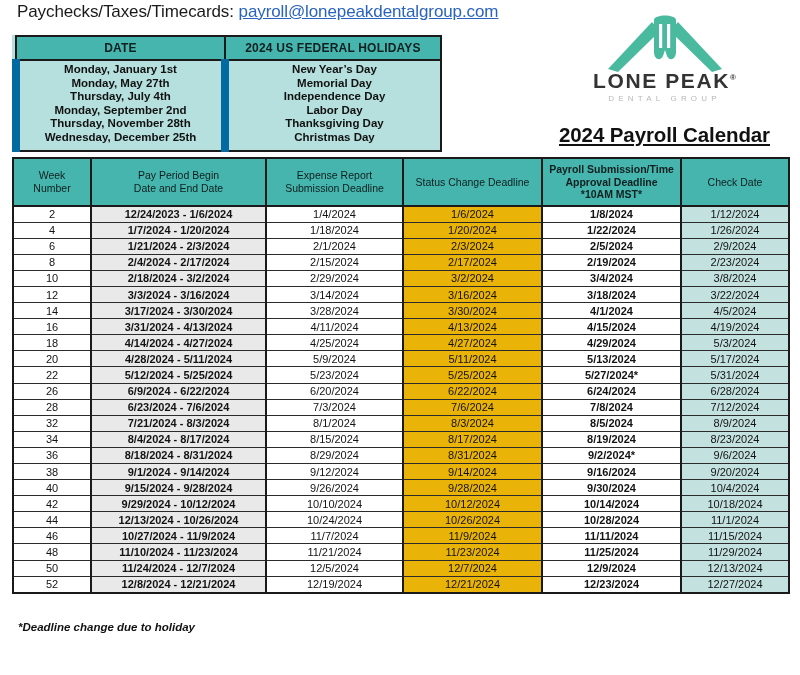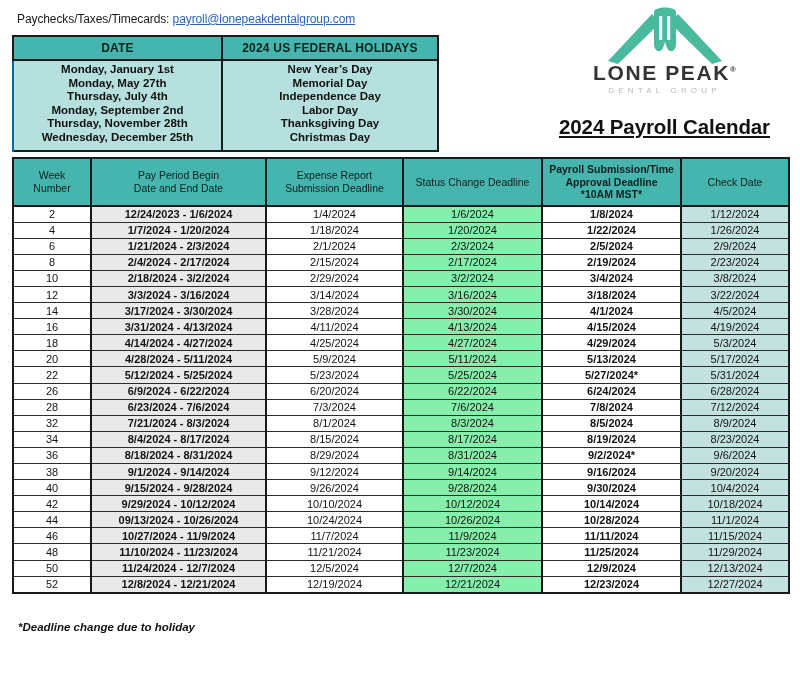--- a/index.html
+++ b/index.html
@@ -13,22 +13,22 @@
     font-family: "Liberation Sans", sans-serif;
     color: #111111;
     position: relative;
     overflow: hidden;
   }
 
   
   .contact-line {
     position: absolute;
     left: 17px;
-    top: 12px;
-    font-size: 12px;
+    top: 2px;
+    font-size: 17px;
     font-weight: 400;
     color: #1a1a1a;
     white-space: nowrap;
     letter-spacing: -0.1px;
   }
   .contact-email {
     color: #2a63bf;
     text-decoration: underline;
     cursor: pointer;
   }
@@ -49,21 +49,21 @@
     border: 2px solid #1a1a1a;
     font-size: 12px;
     font-weight: bold;
     color: #102020;
     padding: 4px 2px 4px 2px;
     text-align: center;
     letter-spacing: 0.2px;
   }
   .holiday-table td {
     background: #b5e0dd;
-    border-left: 2px solid #0369a1;
+    border-left: 8px solid #0369a1;
     border-right: 2px solid #1a1a1a;
     vertical-align: top;
     padding: 2px 2px 5px 2px;
     text-align: center;
   }
   .holiday-list {
     margin: 0;
     padding: 0;
     list-style: none;
   }
@@ -72,21 +72,21 @@
     font-weight: bold;
     color: #111111;
     line-height: 13.6px;
     white-space: nowrap;
   }
 
   
   .brand {
     position: absolute;
     right: 8px;
-    top: 4px;
+    top: 12px;
     width: 255px;
     text-align: center;
   }
   .logo-mark {
     display: block;
     margin: 0 auto;
   }
   .logo-wordmark {
     font-size: 21px;
     font-weight: bold;
@@ -150,21 +150,21 @@
     text-align: center;
     height: 15.1px;
     padding: 0 2px;
     white-space: nowrap;
     color: #131313;
   }
   
   .col-week      { background: #ffffff; font-size: 10.5px; }
   .col-payperiod { background: #e9e9e9; font-weight: bold; }
   .col-expense   { background: #ffffff; }
-  .col-status    { background: #86efac; }
+  .col-status    { background: #eab308; }
   .col-payroll   { background: #ffffff; font-weight: bold; }
   .col-check     { background: #c3e2df; }
 
   
   .footnote {
     position: absolute;
     left: 18px;
     top: 621px;
     font-size: 11.5px;
     font-weight: bold;
@@ -416,21 +416,21 @@
       <tr>
         <td class="col-week">42</td>
         <td class="col-payperiod">9/29/2024 - 10/12/2024</td>
         <td class="col-expense">10/10/2024</td>
         <td class="col-status">10/12/2024</td>
         <td class="col-payroll">10/14/2024</td>
         <td class="col-check">10/18/2024</td>
       </tr>
       <tr>
         <td class="col-week">44</td>
-        <td class="col-payperiod">09/13/2024 - 10/26/2024</td>
+        <td class="col-payperiod">12/13/2024 - 10/26/2024</td>
         <td class="col-expense">10/24/2024</td>
         <td class="col-status">10/26/2024</td>
         <td class="col-payroll">10/28/2024</td>
         <td class="col-check">11/1/2024</td>
       </tr>
       <tr>
         <td class="col-week">46</td>
         <td class="col-payperiod">10/27/2024 - 11/9/2024</td>
         <td class="col-expense">11/7/2024</td>
         <td class="col-status">11/9/2024</td>

